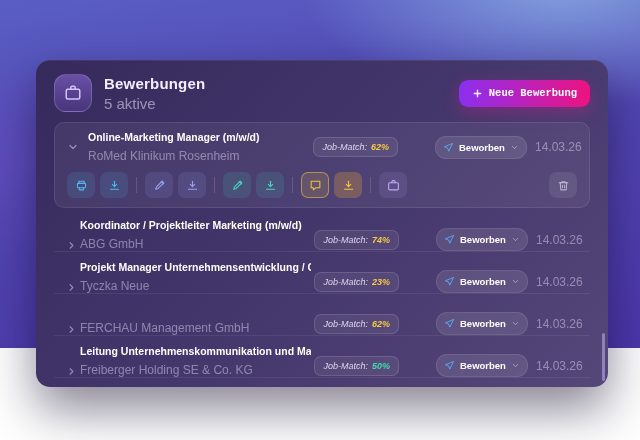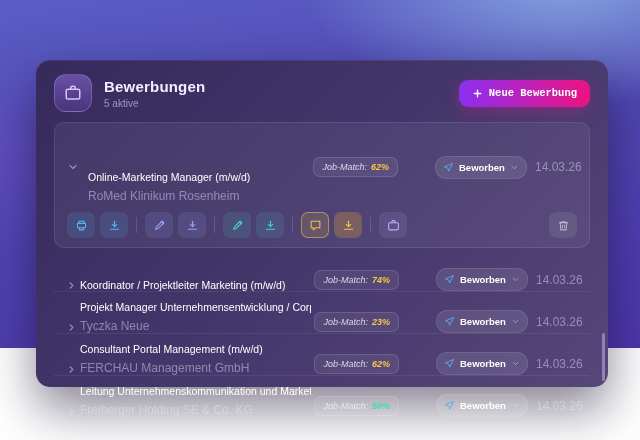--- a/index.html
+++ b/index.html
@@ -25,42 +25,42 @@
   
   .panel-header { display:flex; align-items:center; gap:12px; height:38px; margin-bottom:10px; }
   .tile {
     width:38px; height:38px; border-radius:12px; flex-shrink:0;
     background: linear-gradient(180deg, rgba(167,124,255,0.45), rgba(124,88,224,0.22));
     border:1px solid rgba(215,190,255,0.25);
     display:flex; align-items:center; justify-content:center; color:#d6c4ff;
   }
   .title-block { display:flex; flex-direction:column; }
   .page-title { font-size:15px; font-weight:bold; color:#f3eefe; letter-spacing:.2px; }
-  .page-subtitle { font-size:10px; color:rgba(235,228,255,0.55); margin-top:3px; }
+  .page-subtitle { font-size:15px; color:rgba(235,228,255,0.55); margin-top:3px; }
   .new-btn {
     margin-left:auto; display:flex; align-items:center; gap:6px;
     height:27px; padding:0 13px; border:none; border-radius:9px; cursor:pointer;
     background: linear-gradient(90deg, #8b2ff0, #ec1380);
     color:#fff; font-size:10.5px; font-weight:bold; font-family:Liberation Mono, monospace;
     box-shadow: 0 5px 16px rgba(200,30,140,0.4);
   }
   
   .expanded-item {
     border-radius:10px; background:rgba(255,255,255,0.06);
     border:1px solid rgba(255,255,255,0.09); margin-bottom:2px;
   }
   .item-row { display:flex; align-items:center; gap:9px; padding:8px 12px 5px; }
   .row {
     display:flex; align-items:flex-end; gap:3px; height:42px; padding:0 12px;
     border-bottom:1px solid rgba(255,255,255,0.07); cursor:pointer;
   }
   .row:last-child { border-bottom:none; }
   .chev { color:rgba(235,228,255,0.5); flex-shrink:0; display:flex; }
   .job-info { flex:1; min-width:0; }
-  .job-title { font-size:10.5px; font-weight:normal; color:#ffffff; white-space:nowrap; overflow:hidden;margin-top:40px; }
+  .job-title { font-size:10.5px; font-weight:bold; color:#ffffff; white-space:nowrap; overflow:hidden; }
   .job-company { font-size:12px; color:rgba(235,228,255,0.45); margin-top:6px; white-space:nowrap; overflow:hidden; }
   .meta { display:flex; align-items:center; gap:8px; flex-shrink:0; }
   .badge {
     display:flex; align-items:center; gap:4px; padding:4px 8px; border-radius:7px;
     background:rgba(255,255,255,0.07); border:1px solid rgba(255,255,255,0.13);
     font-size:9px; color:rgba(240,235,255,0.85); white-space:nowrap;font-style:italic;
   }
   .badge b { font-weight:bold; }
   .select {
     display:flex; align-items:center; gap:5px; width:92px; padding:5px 7px;
@@ -226,20 +226,21 @@
     </div>
 
     <div class="row">
       <span class="chev">
           <svg width="11" height="11" viewBox="0 0 24 24" fill="none" stroke="currentColor" stroke-width="2.5" stroke-linecap="round" stroke-linejoin="round">
             <path d="m9 6 6 6-6 6"></path>
           </svg>
         </span>
       <div class="job-info">
         <div class="job-title">Koordinator / Projektleiter Marketing (m/w/d)</div>
+        <div class="job-company">ABG GmbH</div>
       </div>
       <div class="meta">
         <div class="badge">
           <span>Job-Match:</span>
           <b style="color: rgb(246, 201, 69);">74%</b>
         </div>
         <div class="select">
           <span class="plane">
               <svg width="11" height="11" viewBox="0 0 24 24" fill="none" stroke="currentColor" stroke-width="2" stroke-linejoin="round">
                 <path d="M21 3 3 10.5l7 2.5 2.5 7L21 3z"></path>
@@ -288,21 +289,20 @@
       </div>
     </div>
 
     <div class="row">
       <span class="chev">
           <svg width="11" height="11" viewBox="0 0 24 24" fill="none" stroke="currentColor" stroke-width="2.5" stroke-linecap="round" stroke-linejoin="round">
             <path d="m9 6 6 6-6 6"></path>
           </svg>
         </span>
       <div class="job-info">
-        <div class="job-title">Consultant Portal Management (m/w/d)</div>
         <div class="job-company">FERCHAU Management GmbH</div>
       </div>
       <div class="meta">
         <div class="badge">
           <span>Job-Match:</span>
           <b style="color: rgb(246, 201, 69);">62%</b>
         </div>
         <div class="select">
           <span class="plane">
               <svg width="11" height="11" viewBox="0 0 24 24" fill="none" stroke="currentColor" stroke-width="2" stroke-linejoin="round">

